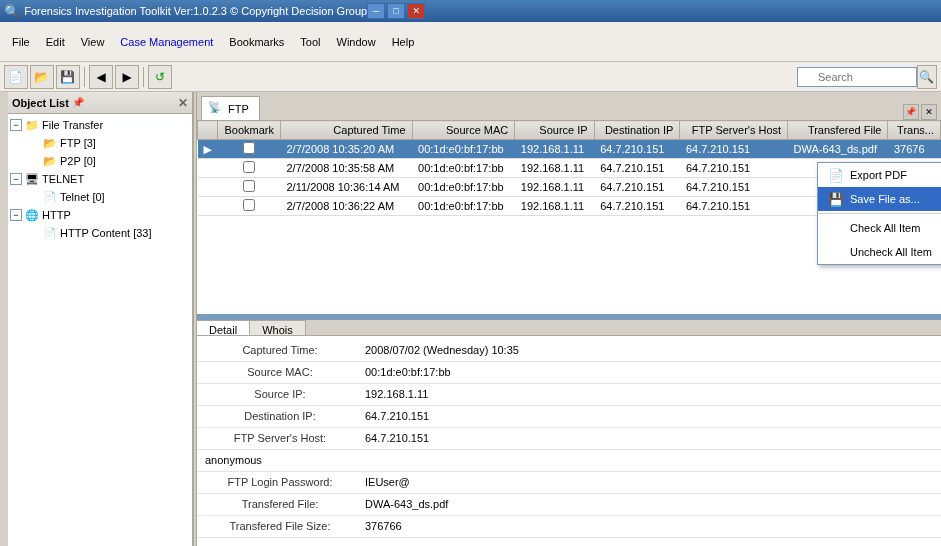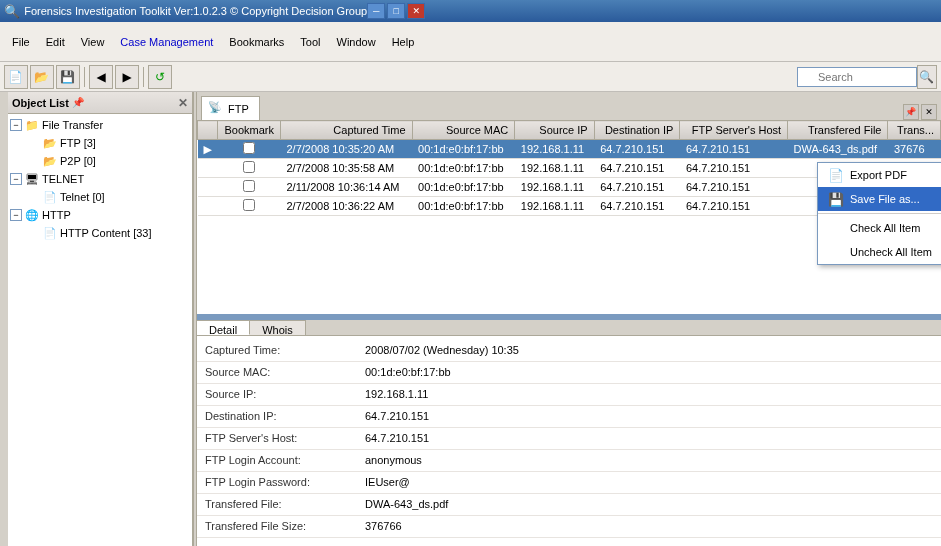--- a/index.html
+++ b/index.html
@@ -214,21 +214,21 @@
       padding: 4px 0;
     }
     .detail-row {
       display: flex;
       border-bottom: 1px solid #e8e4e0;
       padding: 4px 8px;
       min-height: 22px;
     }
     .detail-label {
       width: 160px;
-      text-align: left;
+      text-align: center;
       padding-right: 10px;
       color: #333;
       font-weight: normal;
       flex-shrink: 0;
     }
     .detail-value { color: #000; }
 
     
     ::-webkit-scrollbar { width: 16px; height: 16px; }
     ::-webkit-scrollbar-track { background: #e8e4e0; }
@@ -459,21 +459,20 @@
   </div>
             <div class="detail-row">
     <span class="detail-label">Destination IP:</span>
     <span class="detail-value">64.7.210.151</span>
   </div>
             <div class="detail-row">
     <span class="detail-label">FTP Server's Host:</span>
     <span class="detail-value">64.7.210.151</span>
   </div>
             <div class="detail-row">
-    <span class="detail-label">FTP Login Account:</span>
     <span class="detail-value">anonymous</span>
   </div>
             <div class="detail-row">
     <span class="detail-label">FTP Login Password:</span>
     <span class="detail-value">IEUser@</span>
   </div>
             <div class="detail-row">
     <span class="detail-label">Transfered File:</span>
     <span class="detail-value">DWA-643_ds.pdf</span>
   </div>

